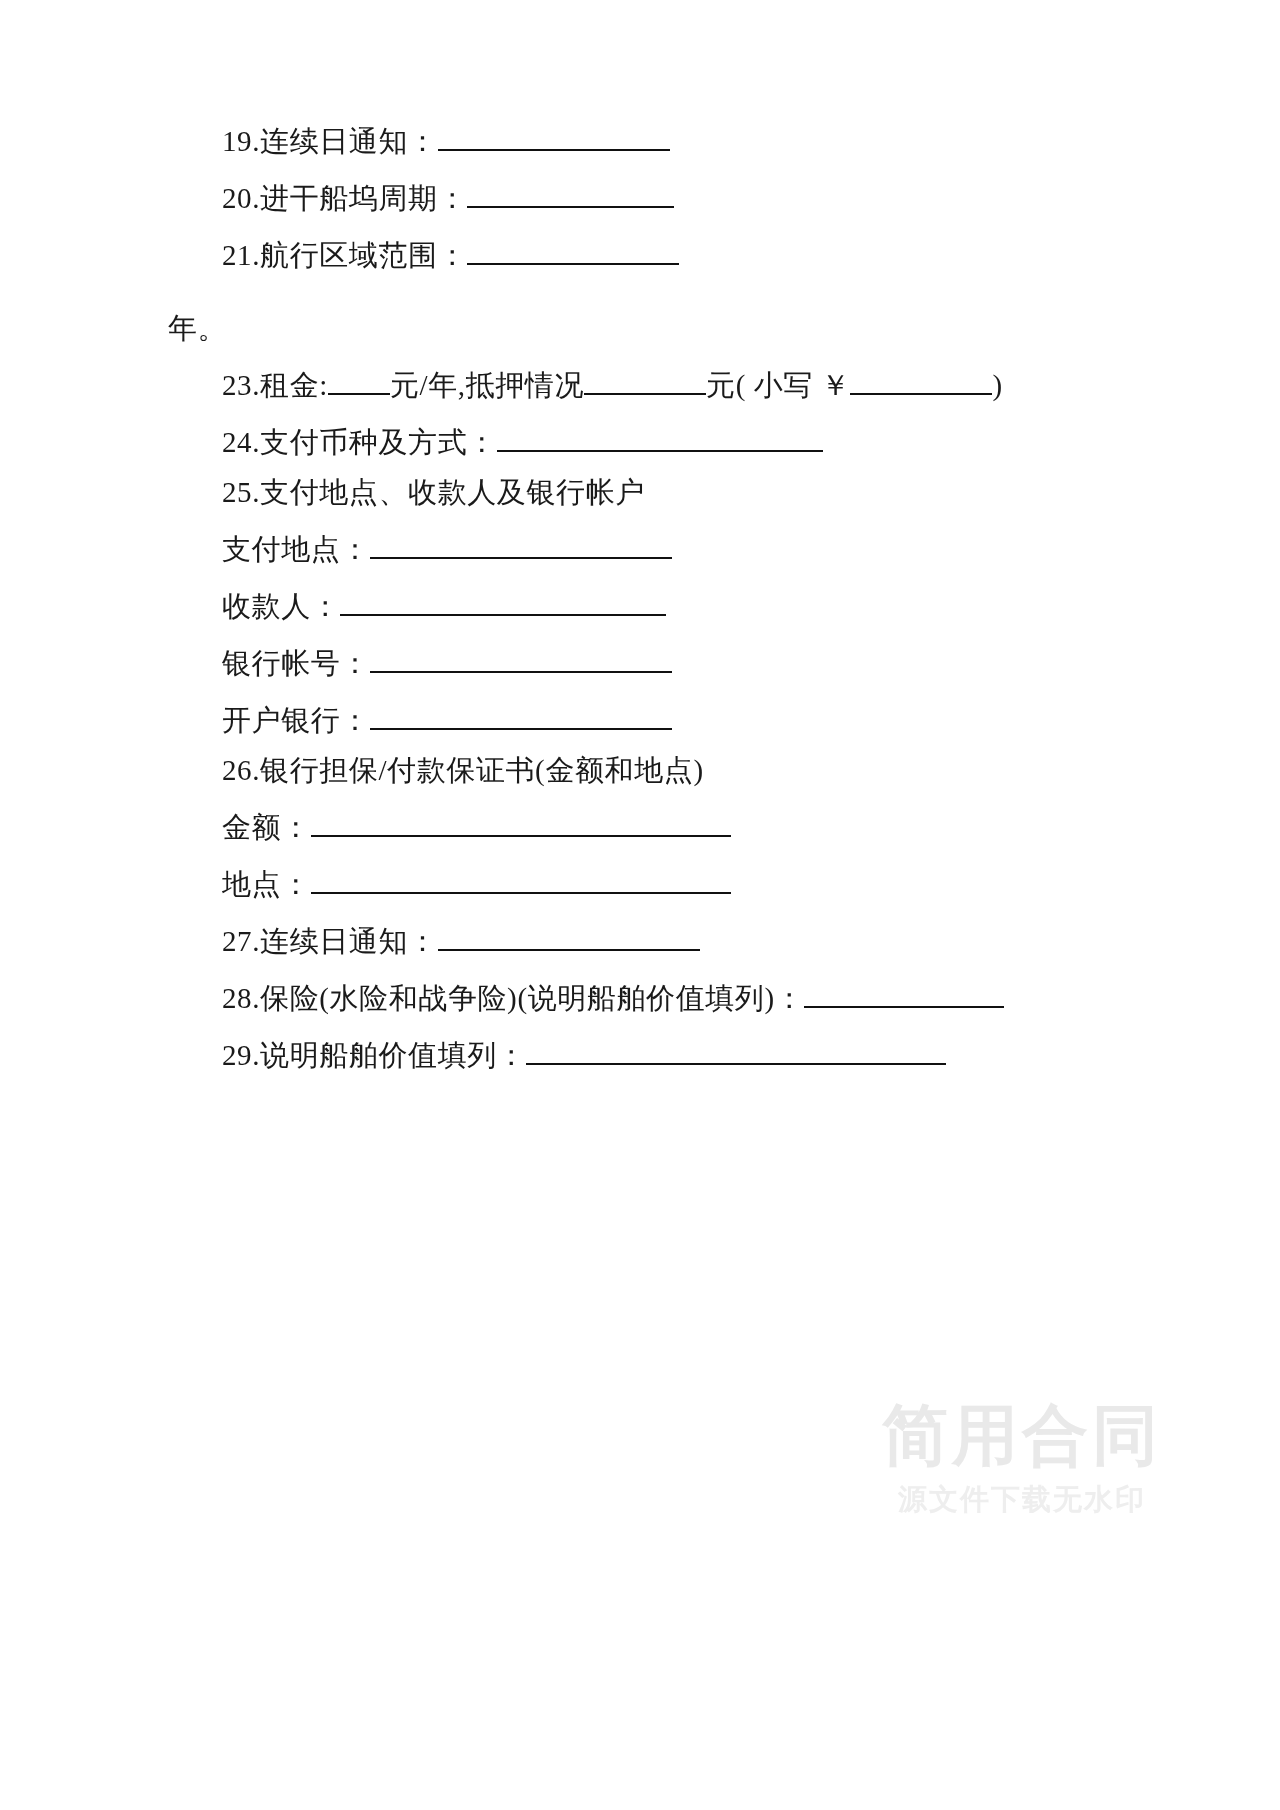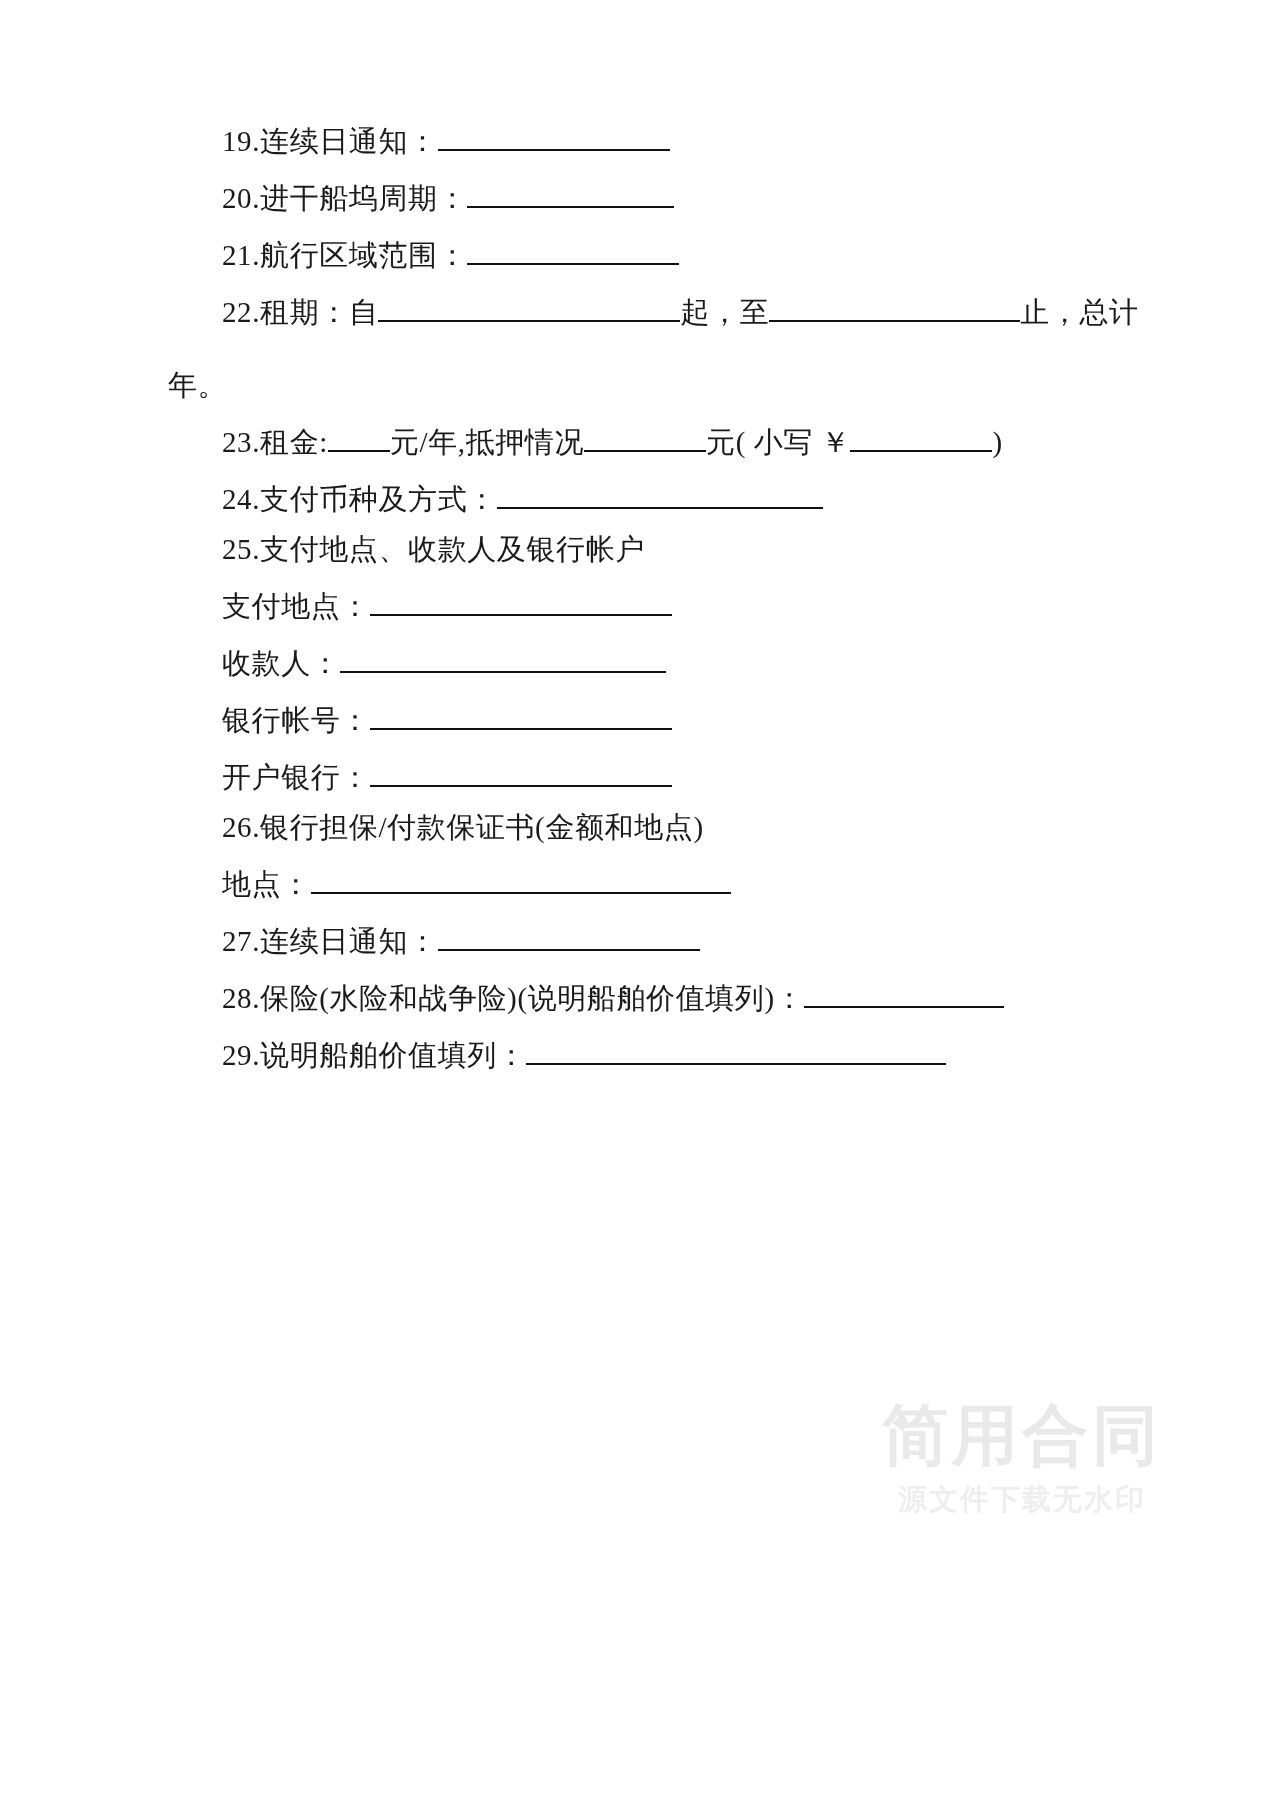--- a/index.html
+++ b/index.html
@@ -125,29 +125,20 @@
       <span class="label">进干船坞周期：</span>
       <span class="blank w-205"></span>
     </div>
 
     <div class="line indent-1 gap-lg">
       <span class="label">21.</span>
       <span class="label">航行区域范围：</span>
       <span class="blank w-210"></span>
     </div>
 
-    <div class="line indent-1 gap-lg">
-      <span class="label">22.</span>
-      <span class="label">租期：</span>
-      <span class="label">自</span>
-      <span class="blank w-300"></span>
-      <span class="label">起，至</span>
-      <span class="blank w-250"></span>
-      <span class="label">止，总计</span>
-    </div>
 
     <div class="line indent-0 gap-md">
       <span class="label">年。</span>
     </div>
 
     <div class="line indent-1 gap-lg">
       <span class="label">23.</span>
       <span class="label">租金:</span>
       <span class="blank tight w-60"></span>
       <span class="label">元/年,抵押情况</span>
@@ -188,20 +179,24 @@
       <span class="blank w-300"></span>
     </div>
 
 
     <div class="line indent-1 gap-lg">
       <span class="label">26.</span>
       <span class="label">银行担保/付款保证书(金额和地点)</span>
     </div>
 
 
+    <div class="line indent-1 gap-lg">
+      <span class="label">金额：</span>
+      <span class="blank w-420"></span>
+    </div>
 
     <div class="line indent-1 gap-lg">
       <span class="label">地点：</span>
       <span class="blank w-420"></span>
     </div>
 
     <div class="line indent-1 gap-lg">
       <span class="label">27.</span>
       <span class="label">连续日通知：</span>
       <span class="blank w-262"></span>

